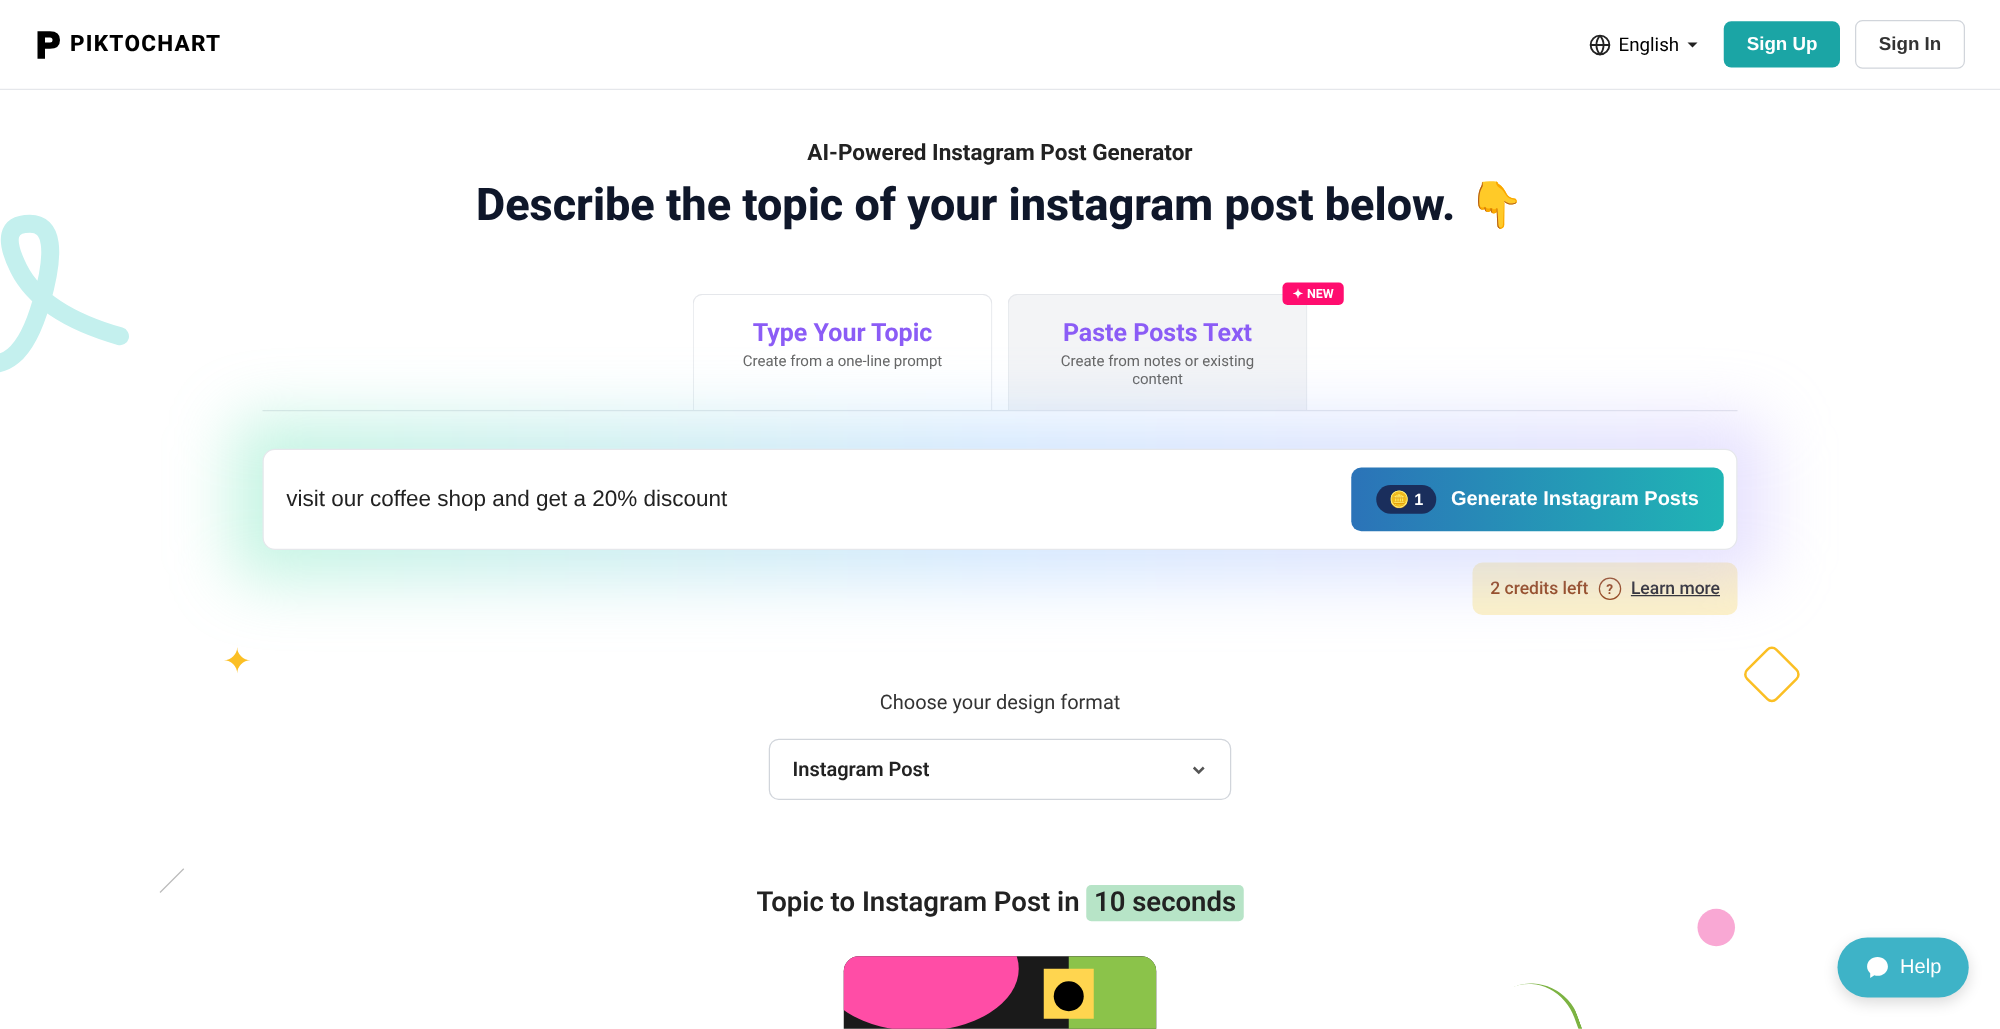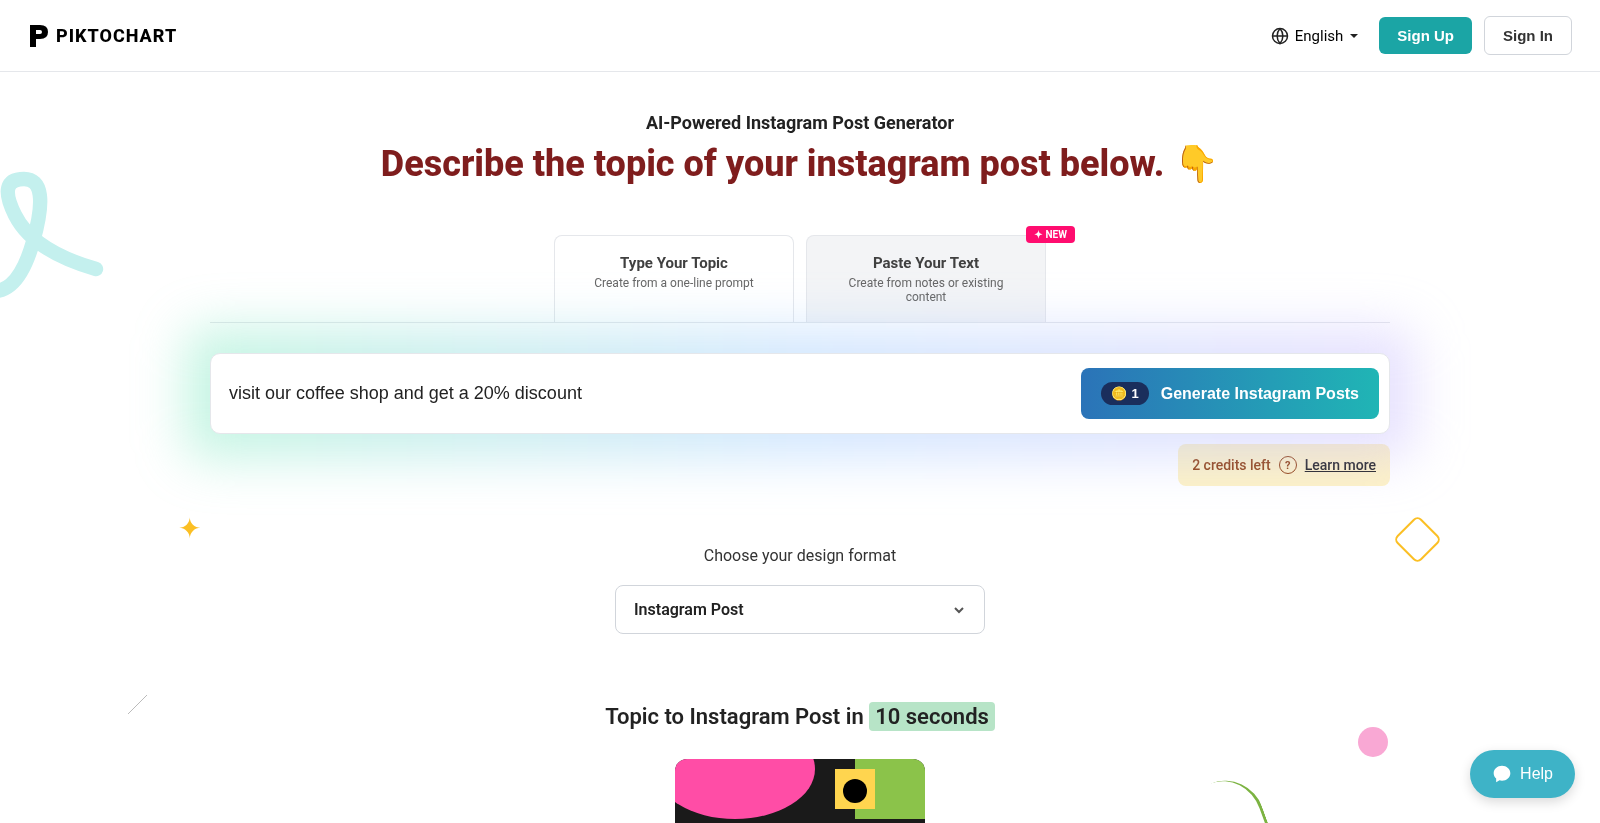--- a/index.html
+++ b/index.html
@@ -9,27 +9,27 @@
     .logo { display: flex; align-items: center; gap: 6px; }
     .logo-icon { font-size: 22px; font-weight: 900; }
     .logo-text { font-size: 18px; font-weight: 800; letter-spacing: 1px; }
     .header-right { display: flex; align-items: center; gap: 12px; }
     .lang-selector { display: flex; align-items: center; gap: 6px; font-size: 15px; font-weight: 400; cursor: pointer; padding: 8px; }
     .btn-signup { background: #1ba5a5; color: white; border: none; padding: 10px 18px; border-radius: 6px; font-size: 15px; font-weight: 600; cursor: pointer; }
     .btn-signin { background: white; color: #333; border: 1px solid #d1d5db; padding: 10px 18px; border-radius: 6px; font-size: 15px; font-weight: 600; cursor: pointer; }
     
     .main { position: relative; text-align: center; padding-top: 40px; }
     .subtitle { font-size: 18px; font-weight: 700; color: #222; margin-bottom: 10px; }
-    .title { font-size: 36px; font-weight: 800; color: #7f1d1d; display: flex; align-items: center; justify-content: center; gap: 10px; }
+    .title { font-size: 36px; font-weight: 800; color: #0f172a; display: flex; align-items: center; justify-content: center; gap: 10px; }
     
     .tabs { display: flex; justify-content: center; margin-top: 50px; gap: 12px; position: relative; }
     .tab { width: 240px; padding: 18px 20px; border: 1px solid #e5e7eb; border-bottom: none; border-radius: 8px 8px 0 0; cursor: pointer; position: relative; }
     .tab.active { background: white; }
     .tab.inactive { background: #f3f4f6; }
-    .tab-title { font-size: 15px; font-weight: 700; color: #404040; margin-bottom: 4px; }
+    .tab-title { font-size: 20px; font-weight: 700; color: #8b5cf6; margin-bottom: 4px; }
     .tab-sub { font-size: 12px; color: #666; }
     .badge-new { position: absolute; top: -10px; right: -30px; background: #ff0d6f; color: white; font-size: 10px; font-weight: 700; padding: 3px 8px; border-radius: 4px; display: flex; align-items: center; gap: 3px; }
     
     .divider-line { width: 1180px; height: 1px; background: #e5e7eb; margin: 0 auto; }
     
     .input-wrap { width: 1180px; margin: 30px auto 0; position: relative; }
     .input-glow { position: absolute; inset: -25px; background: linear-gradient(90deg, rgba(110, 231, 183, 0.4), rgba(147, 197, 253, 0.4), rgba(196, 181, 253, 0.4)); filter: blur(25px); border-radius: 20px; z-index: 0; }
     .input-box { position: relative; z-index: 1; background: white; border: 1px solid #e5e7eb; border-radius: 10px; display: flex; align-items: center; padding: 14px 10px 14px 18px; gap: 12px; }
     .prompt-input { flex: 1; border: none; outline: none; font-size: 18px; color: #222; background: transparent; }
     .generate-btn { background: linear-gradient(90deg, #2b73b8, #20b5b5); border: none; border-radius: 8px; padding: 14px 20px; display: flex; align-items: center; gap: 12px; cursor: pointer; }
@@ -108,21 +108,21 @@
     <span>Describe the topic of your instagram post below.</span>
     <span>👇</span>
   </h1>
 
   <div class="tabs">
     <div class="tab active">
       <div class="tab-title">Type Your Topic</div>
       <div class="tab-sub">Create from a one-line prompt</div>
     </div>
     <div class="tab inactive">
-      <div class="tab-title">Paste Your Text</div>
+      <div class="tab-title">Paste Posts Text</div>
       <div class="tab-sub">Create from notes or existing content</div>
       <div class="badge-new">
         <span>✦</span>
         <span>NEW</span>
       </div>
     </div>
   </div>
   <div class="divider-line"></div>
 
   <div class="input-wrap">

